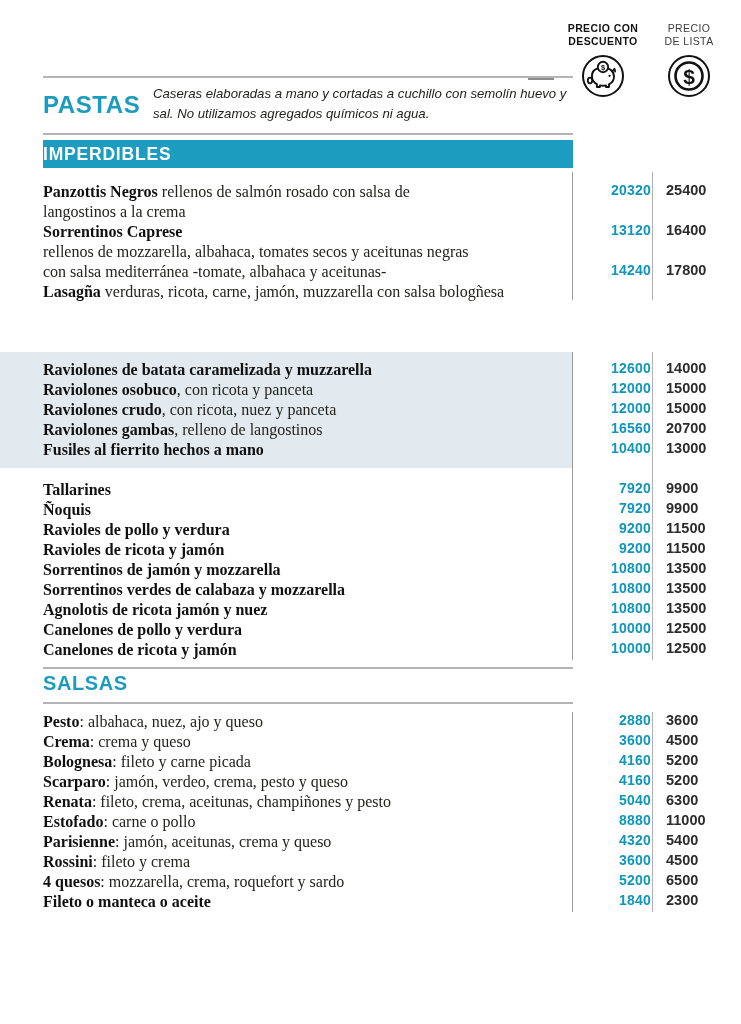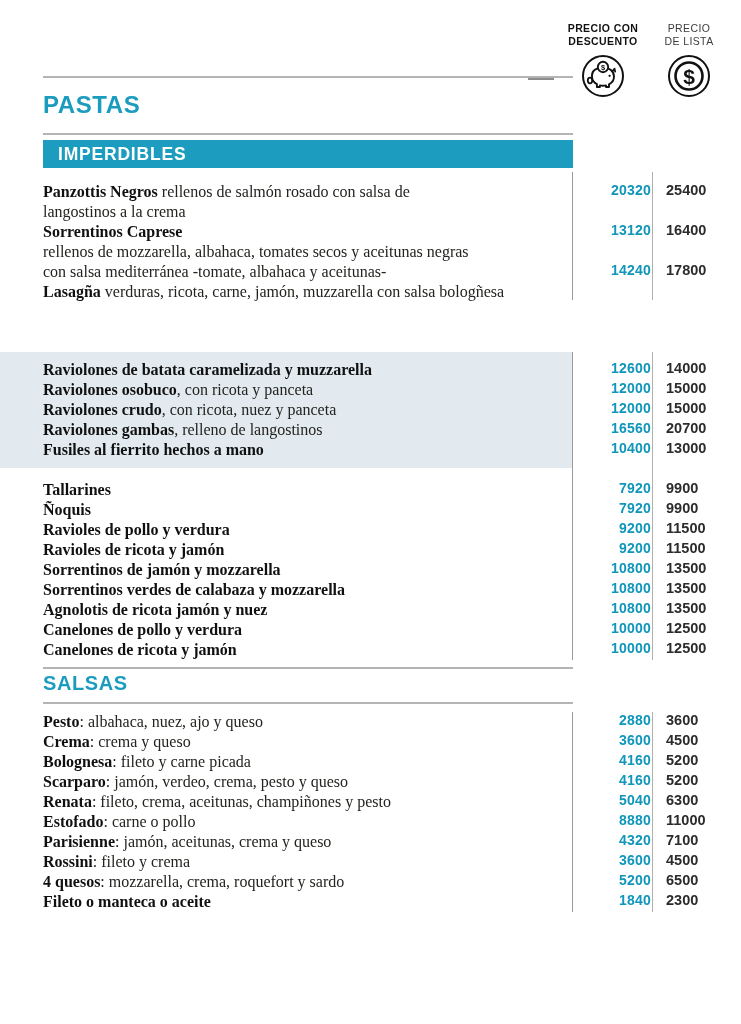--- a/index.html
+++ b/index.html
@@ -111,21 +111,20 @@
     background: #b4b4b4;
   }
 
   
   .banner {
     position: absolute;
     background: #1c9cbe;
     height: 28px;
     display: flex;
     align-items: center;
-    padding-left: 15px;
     box-sizing: border-box;
   }
   .banner-text {
     font-family: "Liberation Sans", sans-serif;
     font-weight: bold;
     font-size: 17.5px;
     letter-spacing: 0.8px;
     color: #ffffff;
   }
 
@@ -245,20 +244,21 @@
           <text x="22" y="29.6" font-family="Liberation Sans, sans-serif" font-size="21" font-weight="bold" text-anchor="middle" fill="#111">$</text>
         </svg>
       </div>
     </div>
   </div>
   <div class="legend-rule"></div>
 
   <div class="top-rule"></div>
   <div class="pastas-block">
     <div class="pastas-title">PASTAS</div>
+    <div class="pastas-desc">Caseras elaboradas a mano y cortadas a cuchillo con semolín huevo y sal. No utilizamos agregados químicos ni agua.</div>
   </div>
   <div class="pastas-rule"></div>
 
   <div class="banner" style="left:43px; top:140px; width:530px;">
     <span class="banner-text">IMPERDIBLES</span>
   </div>
 
   <div id="imperdibles-lines">
       <div class="item-line" style="top: 182px;"><b>Panzottis Negros</b><span class="plain"> rellenos de salmón rosado con salsa de</span></div>
       <div class="item-line" style="top: 202px;"><span class="plain">langostinos a la crema</span></div>
@@ -359,21 +359,21 @@
       <div class="price-list" style="top: 732px; left: 666px;">4500</div>
       <div class="price-disc" style="top: 752px; left: 585px;">4160</div>
       <div class="price-list" style="top: 752px; left: 666px;">5200</div>
       <div class="price-disc" style="top: 772px; left: 585px;">4160</div>
       <div class="price-list" style="top: 772px; left: 666px;">5200</div>
       <div class="price-disc" style="top: 792px; left: 585px;">5040</div>
       <div class="price-list" style="top: 792px; left: 666px;">6300</div>
       <div class="price-disc" style="top: 812px; left: 585px;">8880</div>
       <div class="price-list" style="top: 812px; left: 666px;">11000</div>
       <div class="price-disc" style="top: 832px; left: 585px;">4320</div>
-      <div class="price-list" style="top: 832px; left: 666px;">7100</div>
+      <div class="price-list" style="top: 832px; left: 666px;">5400</div>
       <div class="price-disc" style="top: 852px; left: 585px;">3600</div>
       <div class="price-list" style="top: 852px; left: 666px;">4500</div>
       <div class="price-disc" style="top: 872px; left: 585px;">5200</div>
       <div class="price-list" style="top: 872px; left: 666px;">6500</div>
       <div class="price-disc" style="top: 892px; left: 585px;">1840</div>
       <div class="price-list" style="top: 892px; left: 666px;">2300</div>
     </div>
 
   <div class="vrule" style="left:572px; top:712px; height:200px;"></div>
   <div class="vrule light" style="left:652px; top:712px; height:200px;"></div>

